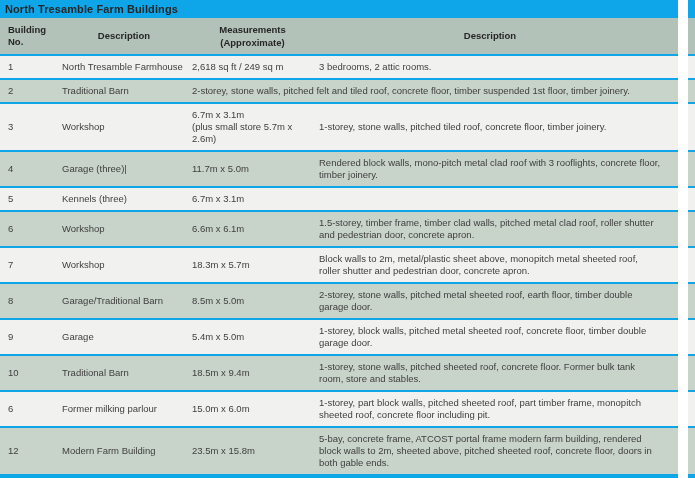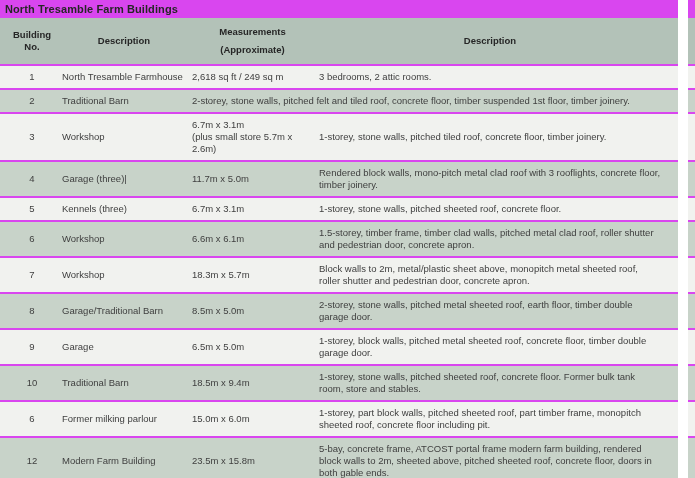--- a/index.html
+++ b/index.html
@@ -5,44 +5,44 @@
   :root{
     --header-bg:#b3c2b8;
     --row-alt-bg:#c8d3c9;
     --row-bg:#f1f2ef;
     --text:#404040;
     --heading-text:#262626;
   }
   *{box-sizing:border-box;margin:0;padding:0;}
   html,body{width:695px;height:478px;overflow:hidden;background:#ffffff;
     font-family:"Liberation Sans","DejaVu Sans",sans-serif;}
-  .page{position:relative;width:695px;height:478px;background:#d946ef;}
+  .page{position:relative;width:695px;height:478px;background:#0ea5e9;}
   .title{
     padding:3px 0 3px 5px;
     font-size:11px;font-weight:bold;color:var(--heading-text);
     letter-spacing:.1px;
   }
   .table{position:relative;width:695px;}
   .band{display:flex;align-items:center;width:695px;margin-bottom:2px;}
   .header-band{
     background:var(--header-bg);
     min-height:31px;
     font-weight:bold;color:var(--heading-text);font-size:9.5px;
   }
   .row{min-height:22px;font-size:9.5px;color:var(--text);}
   .rows .row:nth-child(odd){background:var(--row-bg);}
   .rows .row:nth-child(even){background:var(--row-alt-bg);}
   .cell{padding:5px 6px 5px 0;line-height:12px;}
-  .c1{width:62px;padding-left:8px;flex:none;text-align:center;}
+  .c1{width:62px;padding-left:8px;flex:none;}
   .c2{width:130px;flex:none;}
   .c3{width:127px;flex:none;white-space:pre-line;}
   .c4{flex:1;padding-right:34px;}
   .header-band .c1{padding-left:8px;}
   .header-band .c2,.header-band .c3,.header-band .c4{text-align:center;}
-  .header-band .c3{white-space:pre-line;line-height:18px;}
+  .header-band .c3{white-space:pre-line;line-height:13px;}
   .right-gutter{
     position:absolute;top:0;left:678px;width:10px;height:478px;
     background:#ffffff;z-index:5;
   }
 </style>
 </head>
 <body>
 
 <div class="page">
   <div class="title">North Tresamble Farm Buildings</div>
@@ -82,21 +82,20 @@
     <div class="cell c1">4</div>
     <div class="cell c2">Garage (three)|</div>
     <div class="cell c3">11.7m x 5.0m</div>
     <div class="cell c4">Rendered block walls, mono-pitch metal clad roof with 3 rooflights, concrete floor, timber joinery.</div>
   </div>
 
   <div class="band row">
     <div class="cell c1">5</div>
     <div class="cell c2">Kennels (three)</div>
     <div class="cell c3">6.7m x 3.1m</div>
-    <div class="cell c4">1-storey, stone walls, pitched sheeted roof, concrete floor.</div>
   </div>
 
   <div class="band row">
     <div class="cell c1">6</div>
     <div class="cell c2">Workshop</div>
     <div class="cell c3">6.6m x 6.1m</div>
     <div class="cell c4">1.5-storey, timber frame, timber clad walls, pitched metal clad roof, roller shutter and pedestrian door, concrete apron.</div>
   </div>
 
   <div class="band row">
@@ -109,21 +108,21 @@
   <div class="band row">
     <div class="cell c1">8</div>
     <div class="cell c2">Garage/Traditional Barn</div>
     <div class="cell c3">8.5m x 5.0m</div>
     <div class="cell c4">2-storey, stone walls, pitched metal sheeted roof, earth floor, timber double garage door.</div>
   </div>
 
   <div class="band row">
     <div class="cell c1">9</div>
     <div class="cell c2">Garage</div>
-    <div class="cell c3">6.5m x 5.0m</div>
+    <div class="cell c3">5.4m x 5.0m</div>
     <div class="cell c4">1-storey, block walls, pitched metal sheeted roof, concrete floor, timber double garage door.</div>
   </div>
 
   <div class="band row">
     <div class="cell c1">10</div>
     <div class="cell c2">Traditional Barn</div>
     <div class="cell c3">18.5m x 9.4m</div>
     <div class="cell c4">1-storey, stone walls, pitched sheeted roof, concrete floor. Former bulk tank room, store and stables.</div>
   </div>
 

